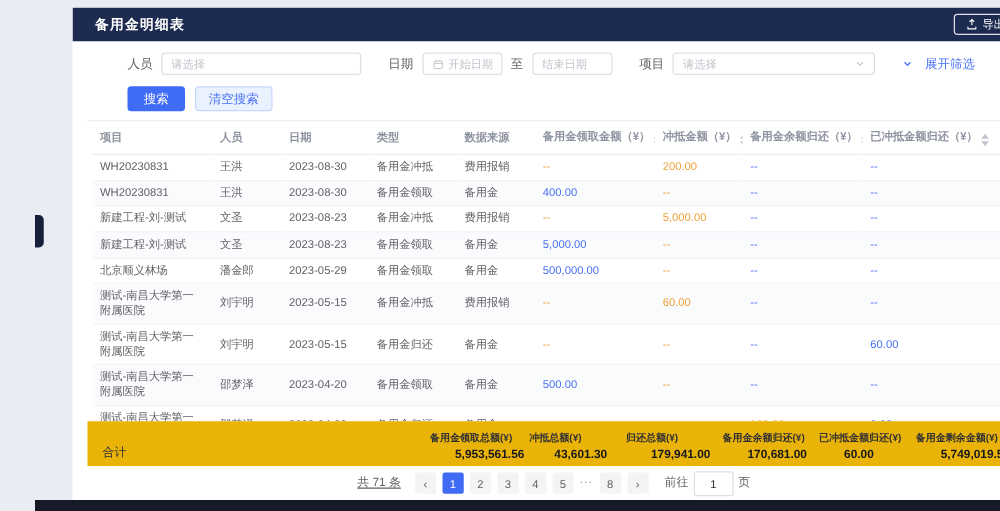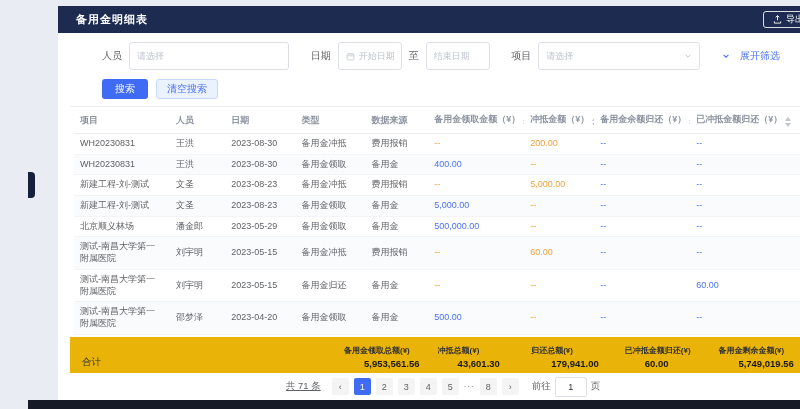--- a/index.html
+++ b/index.html
@@ -15,21 +15,21 @@
   .topbar-title{color:#fff;font-size:11px;font-weight:bold;letter-spacing:1px;margin-left:4px;}
   .export-btn{margin-left:auto;height:17px;display:flex;align-items:center;gap:4px;
     background:transparent;border:1px solid rgba(255,255,255,.85);border-radius:3px;
     color:#fff;font-size:9px;padding:0 9px;cursor:pointer;font-family:inherit;text-align:center;}
   
   .content{flex:1;min-height:0;display:flex;flex-direction:column;padding:9px 12px 0 12px;}
   .filter-row{flex:none;display:flex;align-items:center;justify-content:space-between;
     padding:0 36px 0 32px;font-size:10px;color:#606266;}
   .fgroup{display:flex;align-items:center;gap:7px;}
   .flabel{white-space:nowrap;color:#606266;}
-  .inp{height:28px;border:1px solid #dcdfe6;border-radius:3px;background:#fff;
+  .inp{height:18px;border:1px solid #dcdfe6;border-radius:3px;background:#fff;
     display:flex;align-items:center;gap:4px;padding:0 7px;box-sizing:border-box;}
   .inp input{border:none;outline:none;width:100%;font-size:9px;color:#303133;
     font-family:inherit;background:transparent;padding:0;}
   .inp input::placeholder{color:#bfc4cc;}
   .person-w{width:160px;}
   .date-w{width:64px;}
   .proj-w{width:162px;justify-content:space-between;}
   .placeholder-text{color:#bfc4cc;font-size:9px;}
   .to-text{color:#606266;}
   .expand-link{display:flex;align-items:center;gap:10px;color:#4a72f5;font-size:10px;
@@ -300,20 +300,24 @@
             </div>
             <div class="summary-item">
               <div class="slabel">冲抵总额(¥)</div>
               <div class="svalue">43,601.30</div>
             </div>
             <div class="summary-item">
               <div class="slabel">归还总额(¥)</div>
               <div class="svalue">179,941.00</div>
             </div>
             <div class="summary-item">
+              <div class="slabel">备用金余额归还(¥)</div>
+              <div class="svalue">170,681.00</div>
+            </div>
+            <div class="summary-item">
               <div class="slabel">已冲抵金额归还(¥)</div>
               <div class="svalue">60.00</div>
             </div>
             <div class="summary-item">
               <div class="slabel">备用金剩余金额(¥)</div>
               <div class="svalue">5,749,019.56</div>
             </div>
           </div>
       </div>
 

